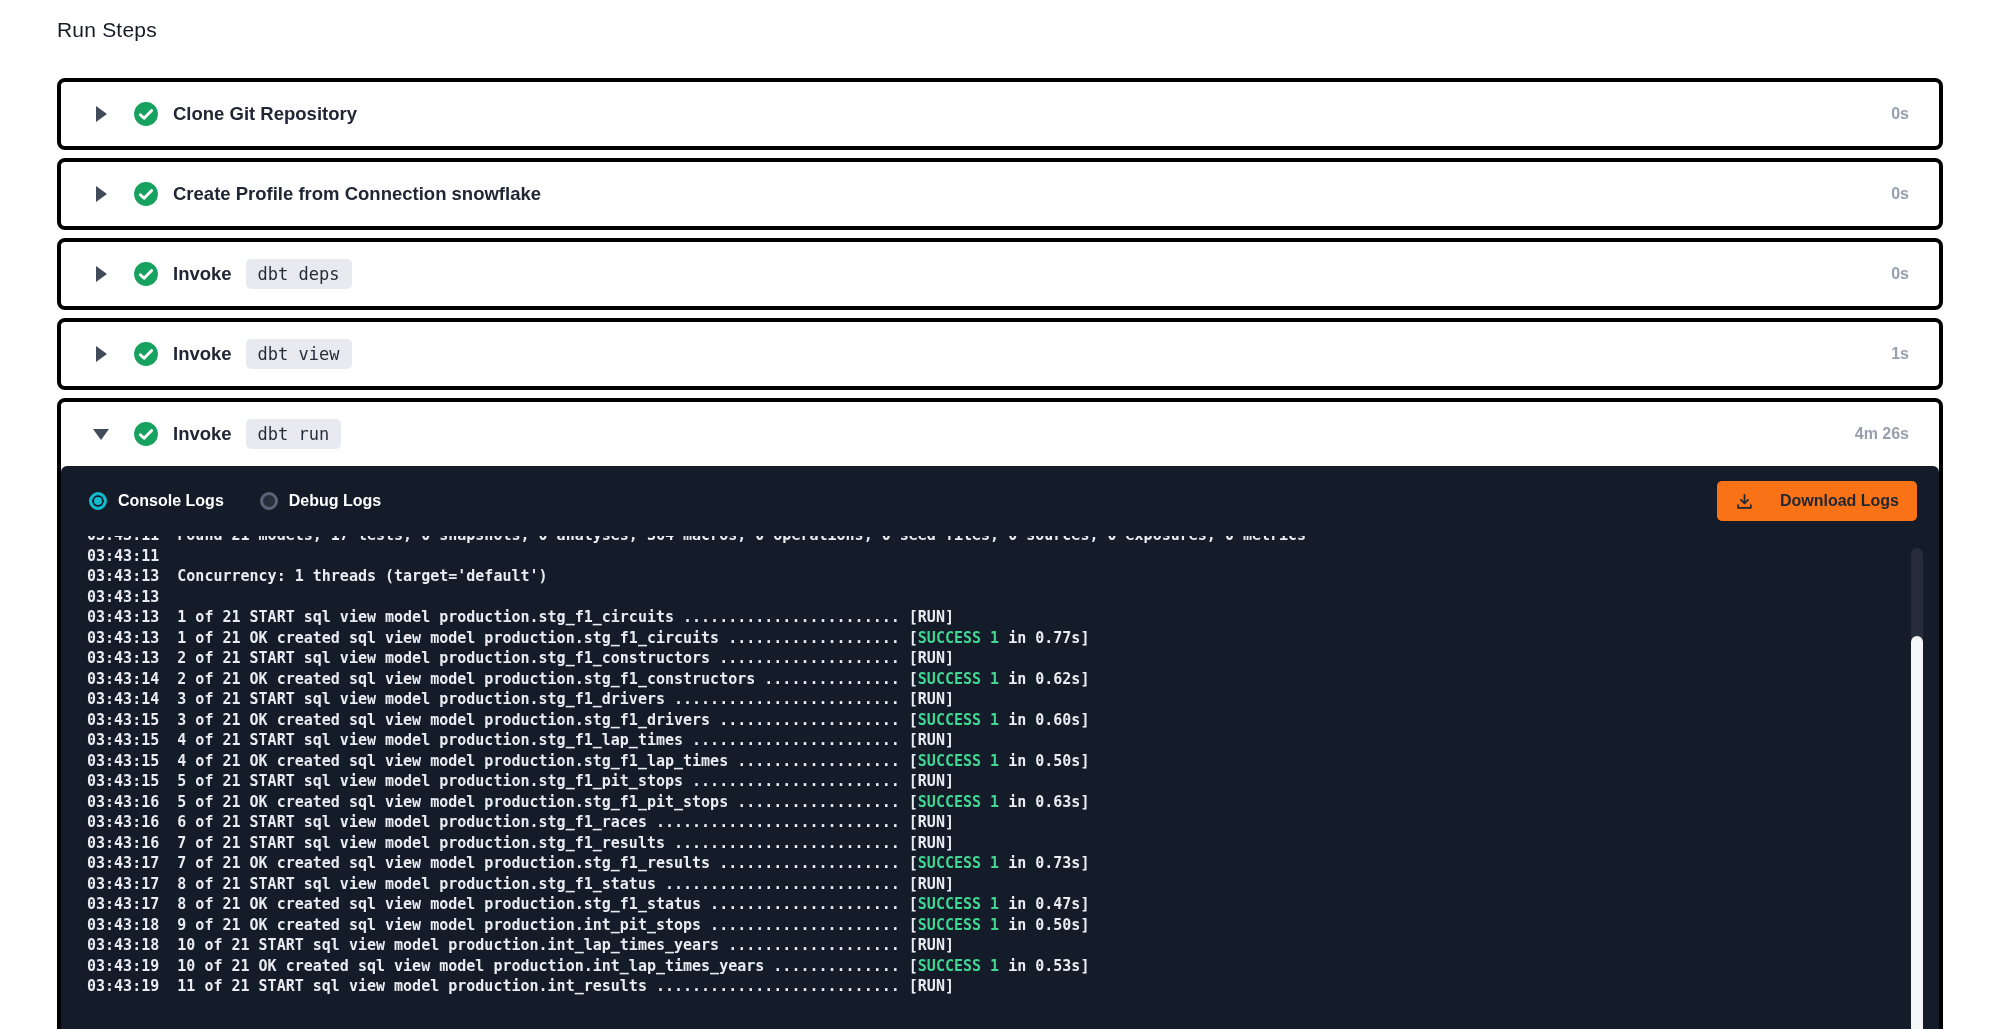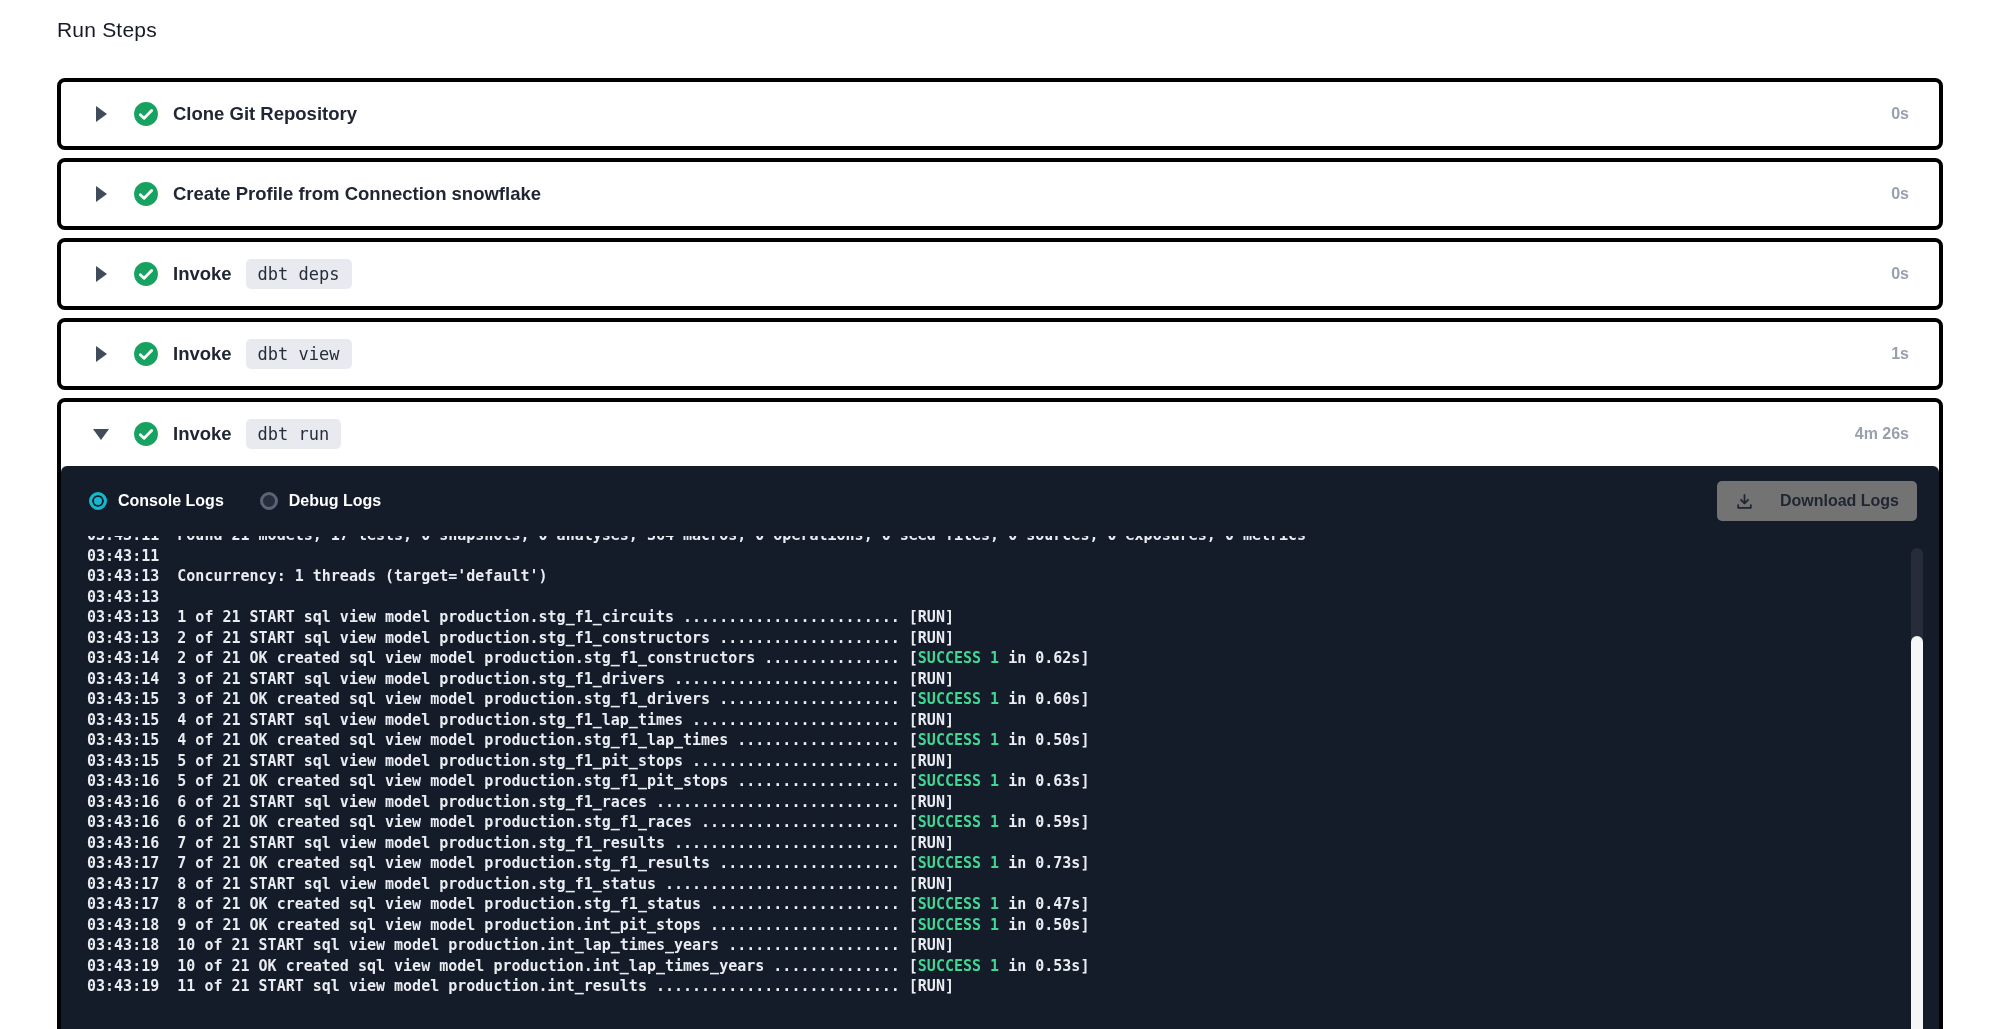--- a/index.html
+++ b/index.html
@@ -84,21 +84,21 @@
     box-shadow: inset 0 0 0 2px var(--console-bg);
   }
   .radio.unselected {
     border: 3px solid #5a6476;
     background: #262d3b;
   }
   .radio-label { color: #ffffff; font-weight: 700; font-size: 16px; }
   .download-btn {
     margin-left: auto;
     display: flex; align-items: center; gap: 26px;
-    background: #737373; color: #1f2531;
+    background: #f97316; color: #1f2531;
     border: none; border-radius: 5px;
     height: 40px; padding: 0 18px;
     font-size: 16px; font-weight: 600;
     font-family: "Liberation Sans", sans-serif;
     cursor: pointer;
   }
   .log-area {
     height: 510px;
     overflow: hidden;
     padding-left: 26px;
@@ -219,30 +219,30 @@
           <span>Download Logs</span>
         </button>
       </div>
       <div class="log-area">
         <div class="console-log">
             <div class="log-line"><span>03:43:11  Found 21 models, 17 tests, 0 snapshots, 0 analyses, 364 macros, 0 operations, 0 seed files, 0 sources, 0 exposures, 0 metrics</span></div>
             <div class="log-line"><span>03:43:11</span></div>
             <div class="log-line"><span>03:43:13  Concurrency: 1 threads (target='default')</span></div>
             <div class="log-line"><span>03:43:13</span></div>
             <div class="log-line"><span>03:43:13  1 of 21 START sql view model production.stg_f1_circuits ........................ </span><span>[RUN]</span></div>
+            <div class="log-line"><span>03:43:13  1 of 21 OK created sql view model production.stg_f1_circuits ................... </span><span>[</span><span class="log-success">SUCCESS 1</span><span> in 0.77s]</span></div>
             <div class="log-line"><span>03:43:13  2 of 21 START sql view model production.stg_f1_constructors .................... </span><span>[RUN]</span></div>
             <div class="log-line"><span>03:43:14  2 of 21 OK created sql view model production.stg_f1_constructors ............... </span><span>[</span><span class="log-success">SUCCESS 1</span><span> in 0.62s]</span></div>
             <div class="log-line"><span>03:43:14  3 of 21 START sql view model production.stg_f1_drivers ......................... </span><span>[RUN]</span></div>
             <div class="log-line"><span>03:43:15  3 of 21 OK created sql view model production.stg_f1_drivers .................... </span><span>[</span><span class="log-success">SUCCESS 1</span><span> in 0.60s]</span></div>
             <div class="log-line"><span>03:43:15  4 of 21 START sql view model production.stg_f1_lap_times ....................... </span><span>[RUN]</span></div>
             <div class="log-line"><span>03:43:15  4 of 21 OK created sql view model production.stg_f1_lap_times .................. </span><span>[</span><span class="log-success">SUCCESS 1</span><span> in 0.50s]</span></div>
             <div class="log-line"><span>03:43:15  5 of 21 START sql view model production.stg_f1_pit_stops ....................... </span><span>[RUN]</span></div>
             <div class="log-line"><span>03:43:16  5 of 21 OK created sql view model production.stg_f1_pit_stops .................. </span><span>[</span><span class="log-success">SUCCESS 1</span><span> in 0.63s]</span></div>
             <div class="log-line"><span>03:43:16  6 of 21 START sql view model production.stg_f1_races ........................... </span><span>[RUN]</span></div>
-            <div class="log-line"><span>03:43:16  6 of 21 OK created sql view model production.stg_f1_races ...................... </span><span>[</span><span class="log-success">SUCCESS 1</span><span> in 0.59s]</span></div>
             <div class="log-line"><span>03:43:16  7 of 21 START sql view model production.stg_f1_results ......................... </span><span>[RUN]</span></div>
             <div class="log-line"><span>03:43:17  7 of 21 OK created sql view model production.stg_f1_results .................... </span><span>[</span><span class="log-success">SUCCESS 1</span><span> in 0.73s]</span></div>
             <div class="log-line"><span>03:43:17  8 of 21 START sql view model production.stg_f1_status .......................... </span><span>[RUN]</span></div>
             <div class="log-line"><span>03:43:17  8 of 21 OK created sql view model production.stg_f1_status ..................... </span><span>[</span><span class="log-success">SUCCESS 1</span><span> in 0.47s]</span></div>
             <div class="log-line"><span>03:43:18  9 of 21 OK created sql view model production.int_pit_stops ..................... </span><span>[</span><span class="log-success">SUCCESS 1</span><span> in 0.50s]</span></div>
             <div class="log-line"><span>03:43:18  10 of 21 START sql view model production.int_lap_times_years ................... </span><span>[RUN]</span></div>
             <div class="log-line"><span>03:43:19  10 of 21 OK created sql view model production.int_lap_times_years .............. </span><span>[</span><span class="log-success">SUCCESS 1</span><span> in 0.53s]</span></div>
             <div class="log-line"><span>03:43:19  11 of 21 START sql view model production.int_results ........................... </span><span>[RUN]</span></div>
           </div>
       </div>

